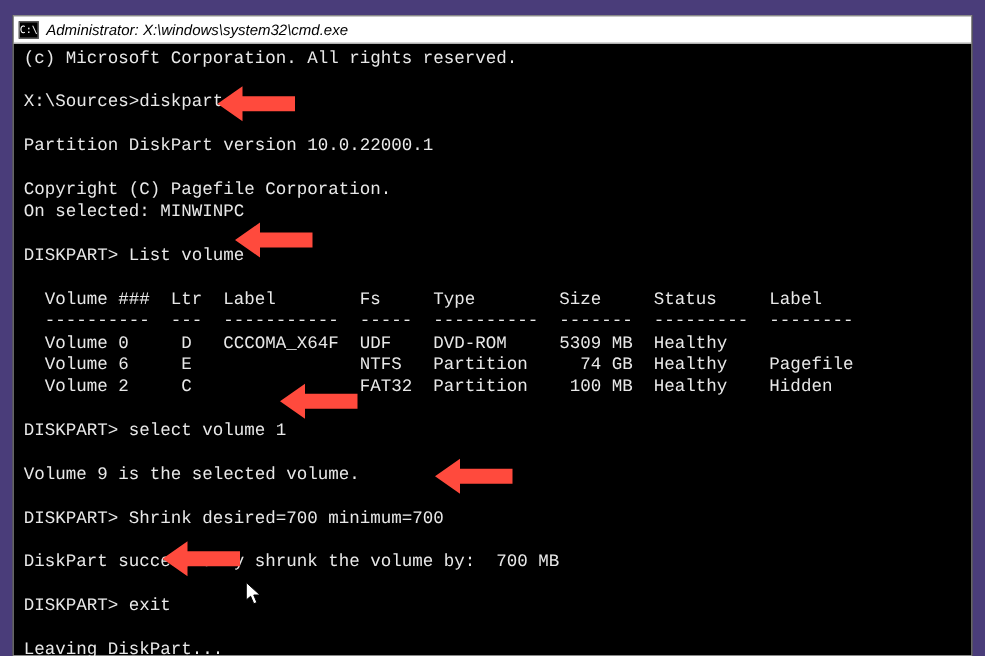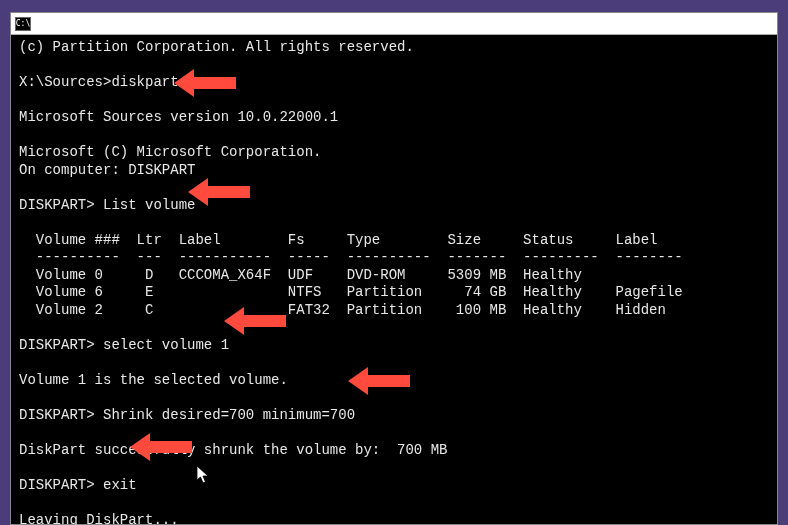--- a/index.html
+++ b/index.html
@@ -68,41 +68,42 @@
       height: 20px;
       pointer-events: none;
     }
   </style>
 </head>
 <body>
 
 <div class="window">
   <div class="titlebar">
     <div class="titlebar-icon">C:\</div>
+    <span>Administrator: X:\windows\system32\cmd.exe</span>
   </div>
-  <div class="terminal"><span>(c) Partition Corporation. All rights reserved.</span>
+  <div class="terminal"><span>(c) Microsoft Corporation. All rights reserved.</span>
 <span></span>
 <span>X:\Sources&gt;diskpart</span>
 <span></span>
-<span>Microsoft Sources version 10.0.22000.1</span>
+<span>Partition DiskPart version 10.0.22000.1</span>
 <span></span>
-<span>Microsoft (C) Microsoft Corporation.</span>
-<span>On computer: DISKPART</span>
+<span>Copyright (C) Pagefile Corporation.</span>
+<span>On selected: MINWINPC</span>
 <span></span>
 <span>DISKPART&gt; List volume</span>
 <span></span>
 <span>  Volume ###  Ltr  Label        Fs     Type        Size     Status     Label</span>
 <span>  ----------  ---  -----------  -----  ----------  -------  ---------  --------</span>
 <span>  Volume 0     D   CCCOMA_X64F  UDF    DVD-ROM     5309 MB  Healthy</span>
 <span>  Volume 6     E                NTFS   Partition     74 GB  Healthy    Pagefile</span>
 <span>  Volume 2     C                FAT32  Partition    100 MB  Healthy    Hidden</span>
 <span></span>
 <span>DISKPART&gt; select volume 1</span>
 <span></span>
-<span>Volume 1 is the selected volume.</span>
+<span>Volume 9 is the selected volume.</span>
 <span></span>
 <span>DISKPART&gt; Shrink desired=700 minimum=700</span>
 <span></span>
 <span>DiskPart successfully shrunk the volume by:  700 MB</span>
 <span></span>
 <span>DISKPART&gt; exit</span>
 <span></span>
 <span>Leaving DiskPart...</span>
 <span></span>
 </div>

